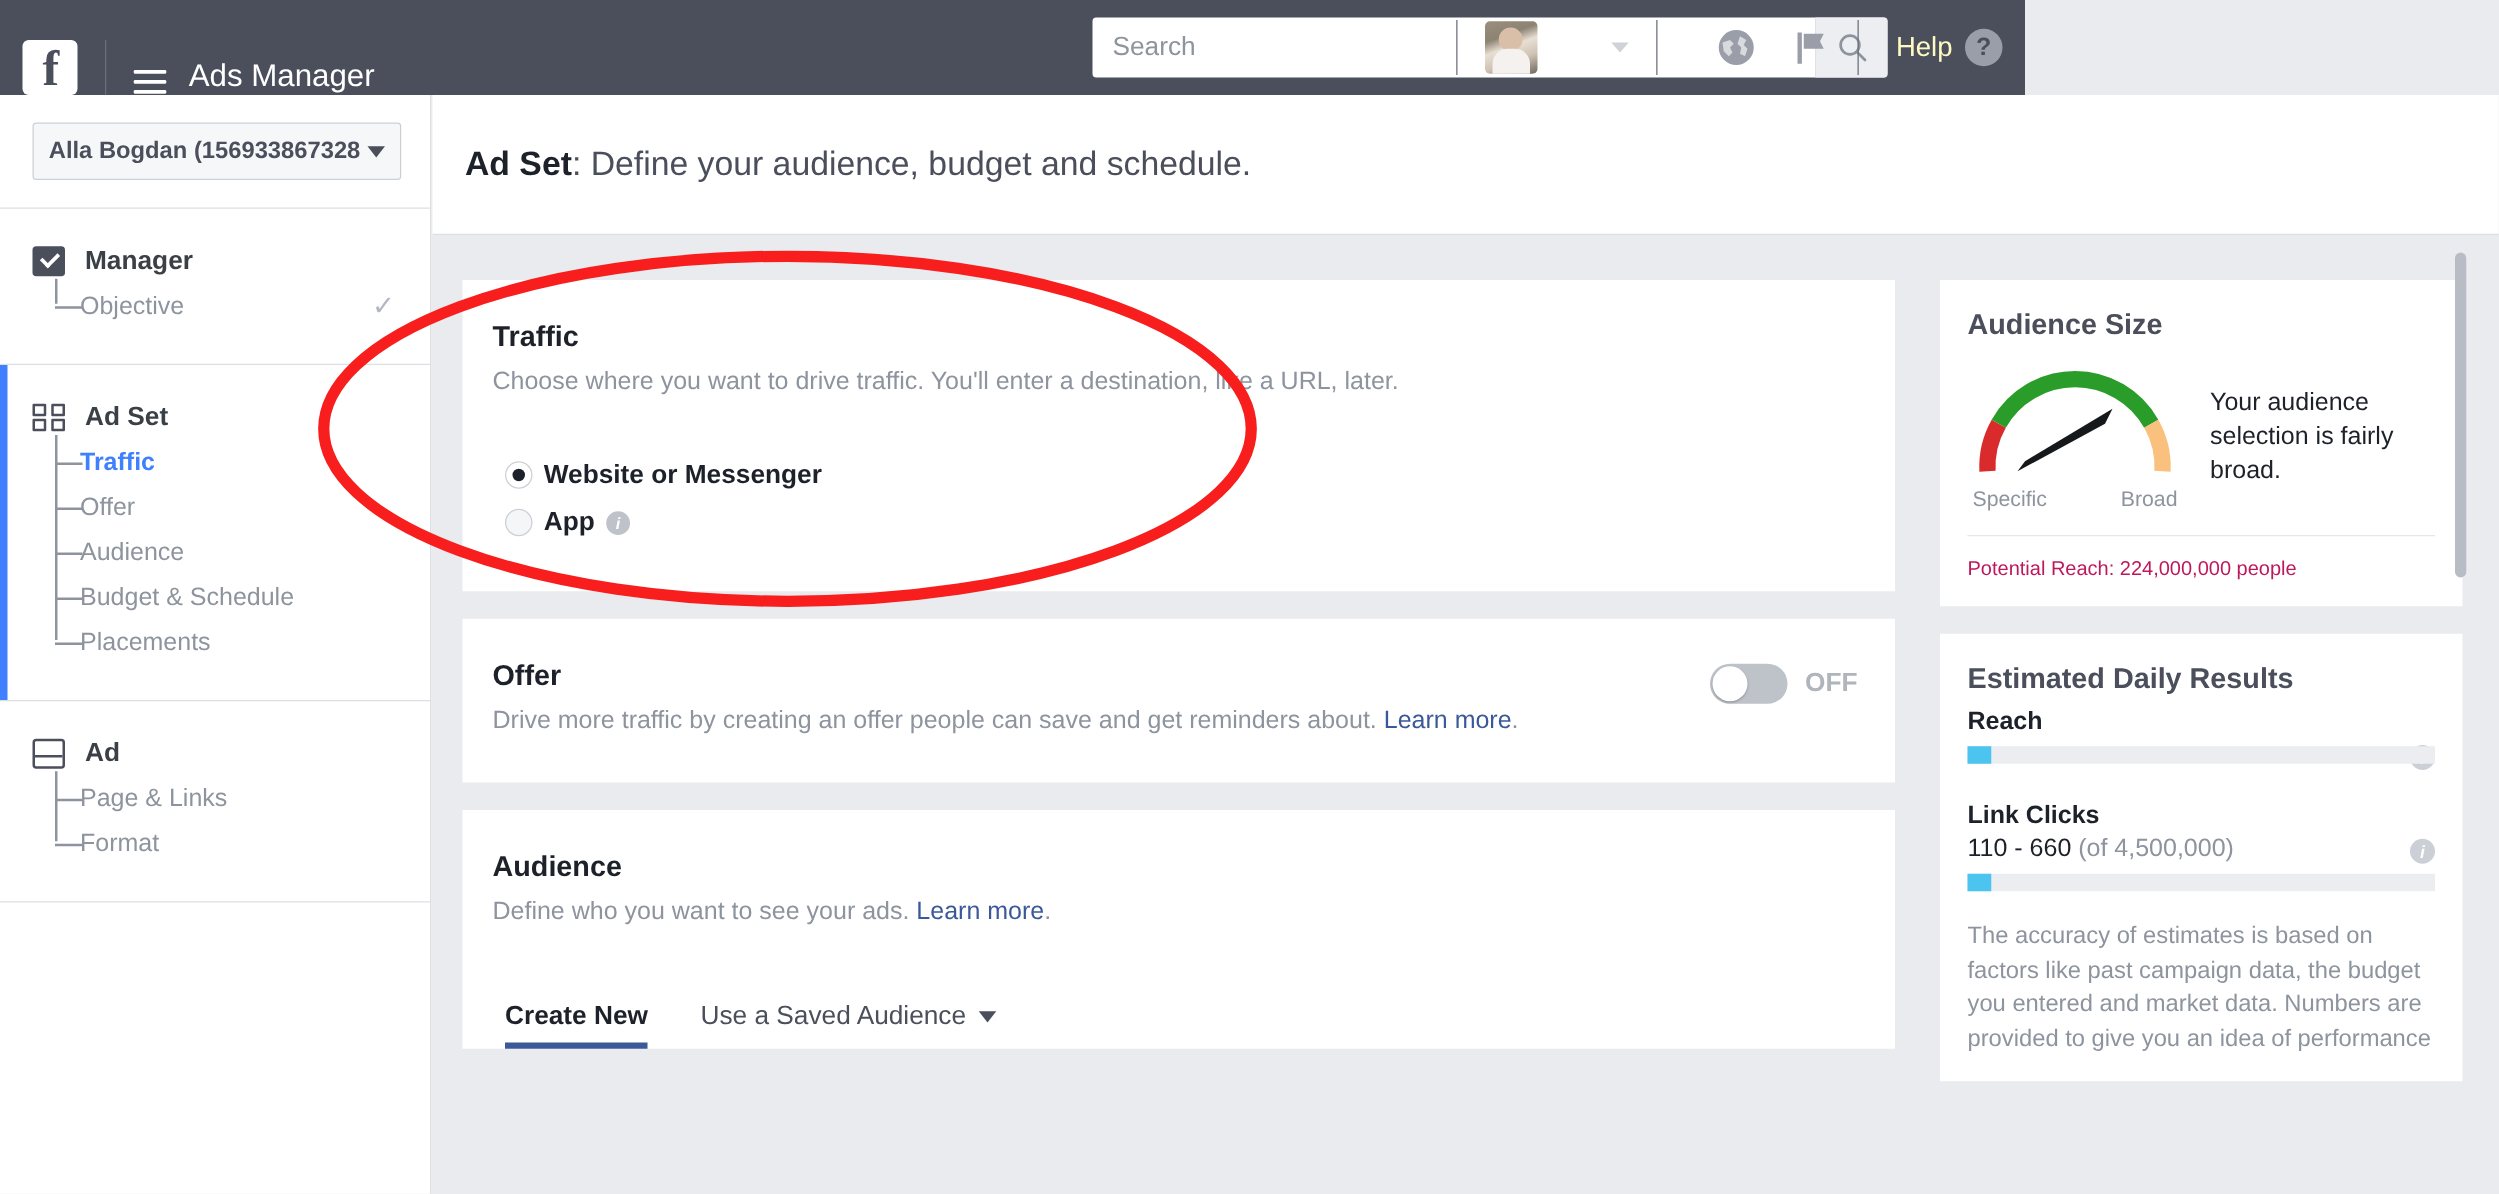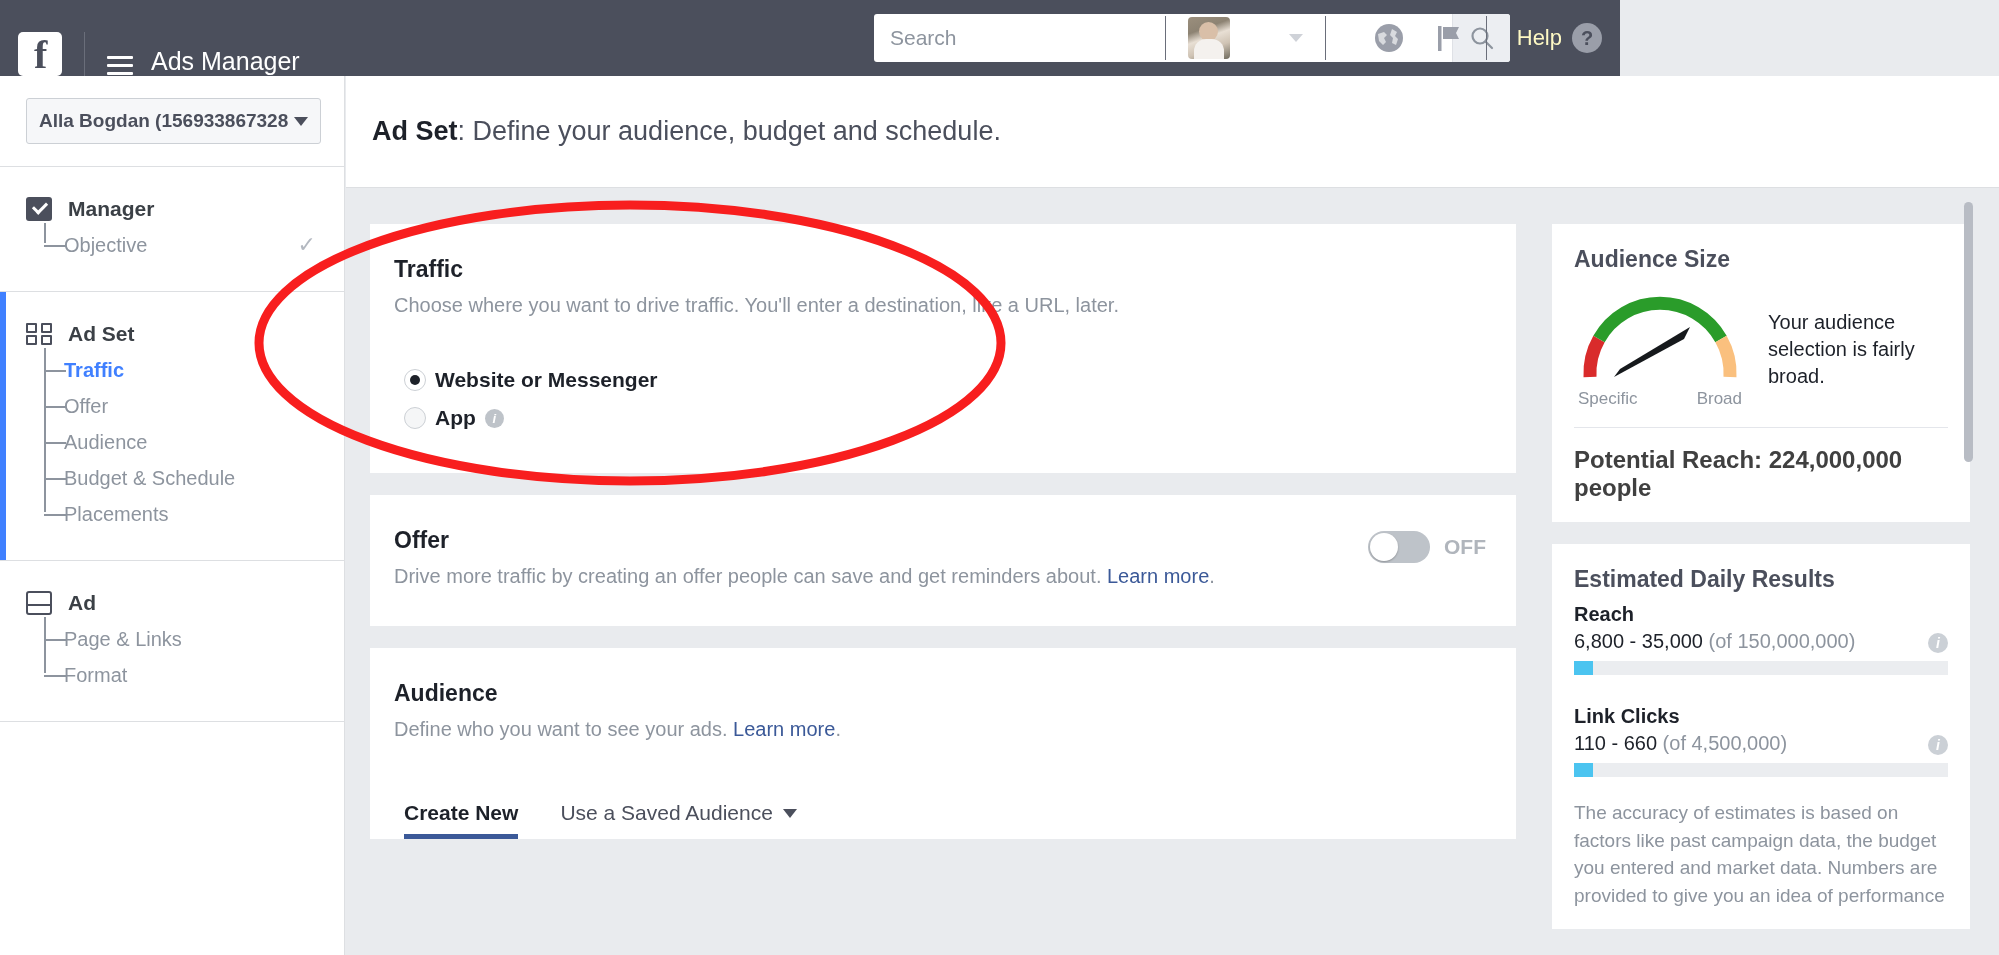--- a/index.html
+++ b/index.html
@@ -258,21 +258,21 @@
   .gauge-row { display: flex; align-items: flex-start; margin-top: 18px; }
   .gauge-box { width: 172px; flex: none; }
   .gauge-labels {
     display: flex; justify-content: space-between;
     font-size: 17px; color: #8d949e; margin-top: 2px; padding: 0 4px;
   }
   .gauge-note {
     font-size: 20px; color: #1d2129; line-height: 1.35; margin-left: 22px; margin-top: 18px;
   }
   .rail-sep { height: 1px; background: #e4e6eb; margin: 18px 0 0 0; }
-  .reach-line { font-size: 24px; color: #404040; margin-top: 18px; font-weight: bold; }
+  .reach-line { font-size: 16px; color: #be185d; margin-top: 18px; }
   .metric { margin-top: 10px; position: relative; }
   .metric-name { font-size: 20px; font-weight: bold; color: #1d2129; }
   .metric-val { font-size: 20px; color: #1d2129; margin-top: 4px; }
   .metric-val .muted { color: #8d949e; }
   .metric-bar {
     height: 14px; background: #ebedf0; margin-top: 8px; position: relative;
   }
   .metric-bar i {
     position: absolute; left: 0; top: 0; height: 100%;
     background: #4bc4f0; display: block;
@@ -490,24 +490,20 @@
         </div>
         <div class="rail-sep"></div>
         <div class="reach-line">Potential Reach: 224,000,000 people</div>
       </div>
 
       <div class="rail-card">
         <div class="rail-title">Estimated Daily Results</div>
 
         <div class="metric">
           <div class="metric-name">Reach</div>
-          <div class="metric-val">
-            <span>6,800 - 35,000</span>
-            <span class="muted">(of 150,000,000)</span>
-          </div>
           <div class="metric-i">i</div>
           <div class="metric-bar">
             <i style="width:5%"></i>
           </div>
         </div>
 
         <div class="metric" style="margin-top:30px;">
           <div class="metric-name">Link Clicks</div>
           <div class="metric-val">
             <span>110 - 660</span>

